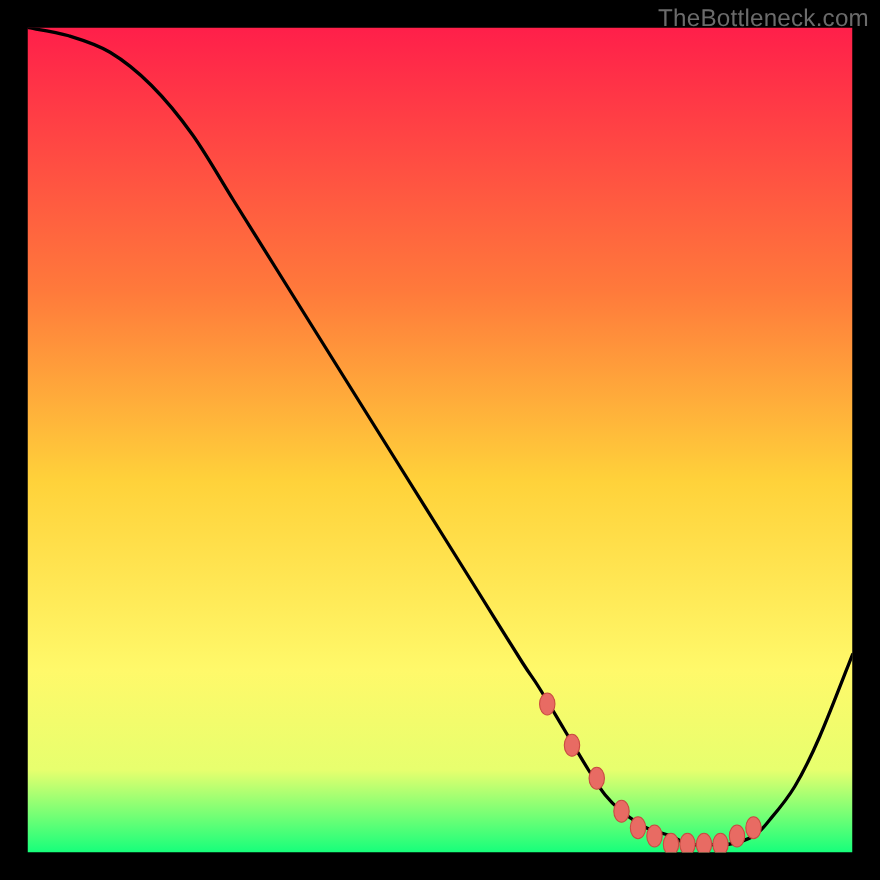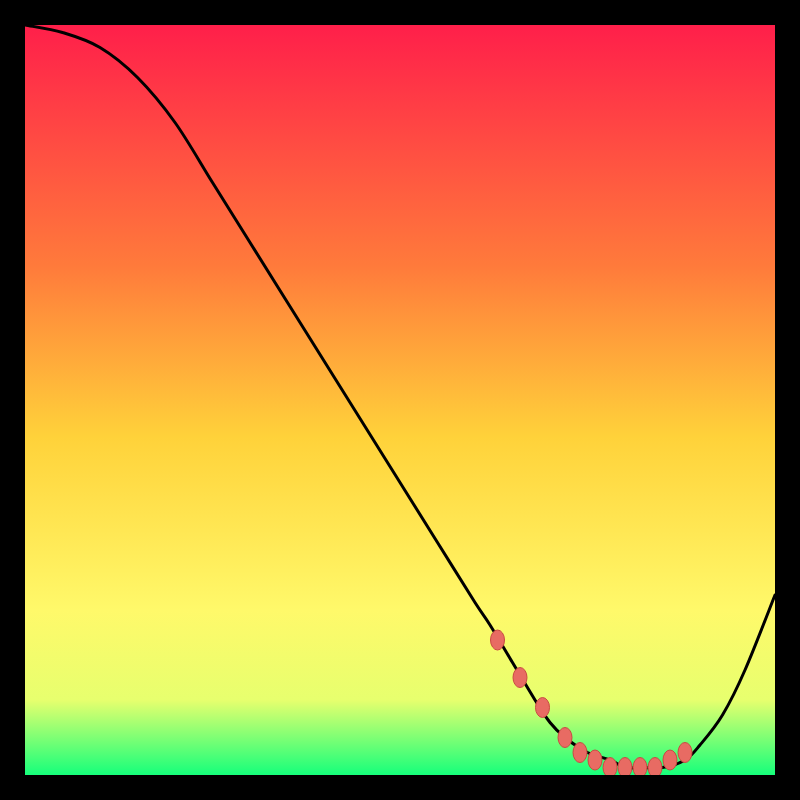--- a/index.html
+++ b/index.html
@@ -34,20 +34,21 @@
     top: 25px;
     width: 750px;
     height: 750px;
   }
   svg { display: block; }
 </style>
 </head>
 <body>
 
 <div class="frame">
+  <div class="watermark">TheBottleneck.com</div>
   <svg class="plot" viewBox="0 0 750 750" width="750" height="750" preserveAspectRatio="none">
     <defs>
       <linearGradient id="bg-grad" x1="0" y1="0" x2="0" y2="1">
         <stop id="g0" offset="0%" stop-color="#ff1f4a"></stop>
         <stop id="g1" offset="32%" stop-color="#ff7a3b"></stop>
         <stop id="g2" offset="55%" stop-color="#ffd23a"></stop>
         <stop id="g3" offset="78%" stop-color="#fff96a"></stop>
         <stop id="g4" offset="90%" stop-color="#e7ff6e"></stop>
         <stop id="g5" offset="100%" stop-color="#16ff7b"></stop>
       </linearGradient>

